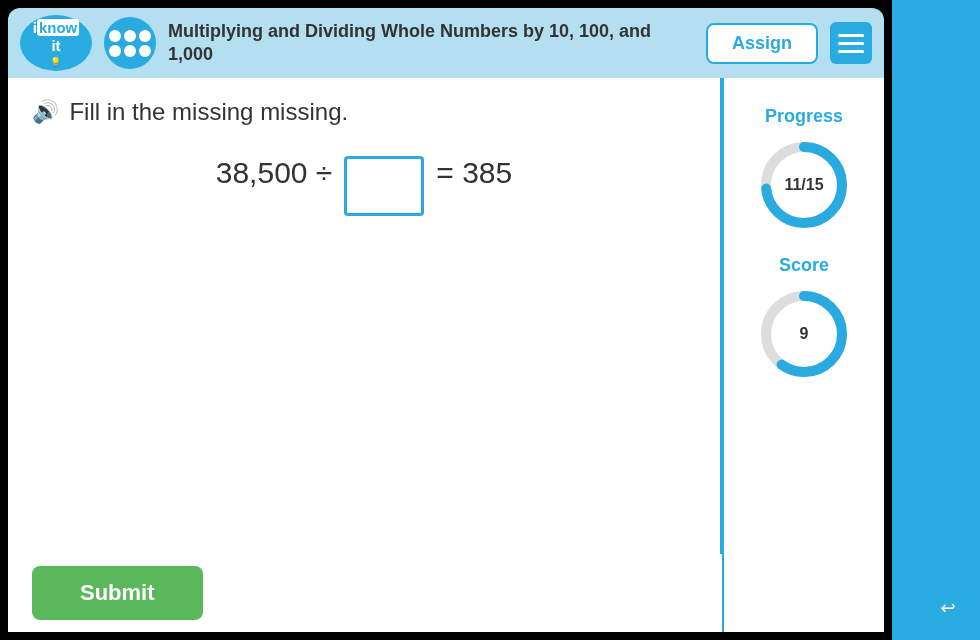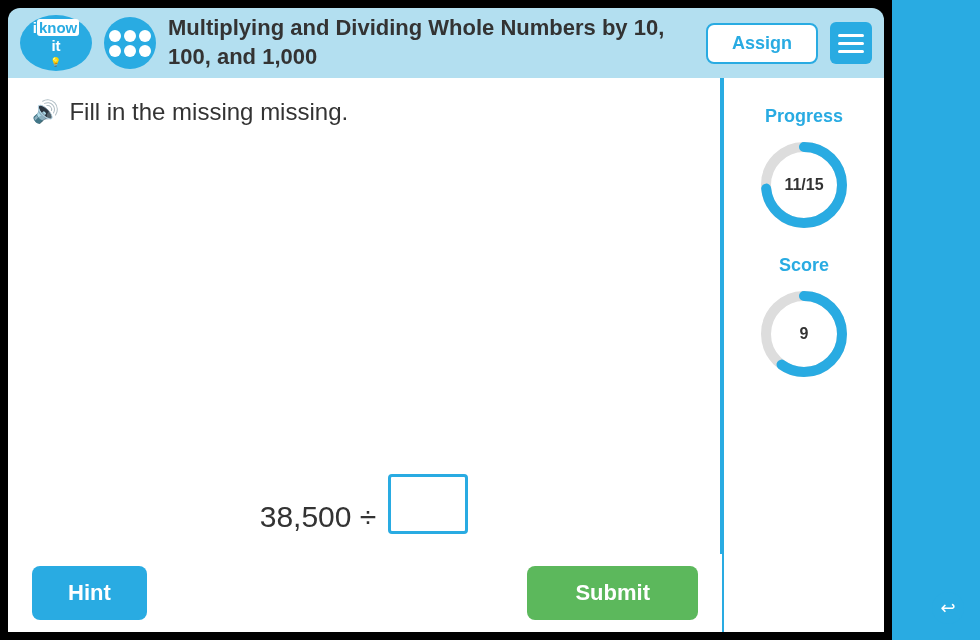--- a/index.html
+++ b/index.html
@@ -64,21 +64,21 @@
 
     .dot {
       width: 12px;
       height: 12px;
       background: white;
       border-radius: 50%;
     }
 
     .title-text {
       flex: 1;
-      font-size: 22px;
+      font-size: 18px;
       font-weight: bold;
       color: #333;
       line-height: 1.3;
     }
 
     .assign-button {
       background: white;
       border: 2px solid #29abe2;
       border-radius: 8px;
       padding: 8px 24px;
@@ -141,21 +141,21 @@
     }
 
     .question-text {
       font-size: 24px;
       color: #333;
       font-weight: normal;
     }
 
     .equation-container {
       display: flex;
-      align-items: flex-end;
+      align-items: flex-start;
       justify-content: center;
       flex: 1;
       gap: 12px;
       font-size: 30px;
       color: #333;
       font-weight: normal;
     }
 
     .answer-box {
       width: 80px;
@@ -323,25 +323,25 @@
 
       <div class="question-panel">
         <div class="question-header">
           <span class="sound-icon" title="Play audio">🔊</span>
           <span class="question-text">Fill in the missing missing.</span>
         </div>
 
         <div class="equation-container">
           <span class="equation-part">38,500 ÷</span>
           <input class="answer-box" type="text" style="">
+          <span class="equation-part">= 385</span>
         </div>
       </div>
 
       <div class="bottom-buttons">
-        <button class="hint-button">Hint</button>
         <button class="submit-button">Submit</button>
       </div>
     </div>
 
     <div class="sidebar">
 
       <div class="sidebar-section">
         <div class="sidebar-label">Progress</div>
         <div class="donut-container">
           <svg width="100" height="100" viewBox="0 0 100 100">

